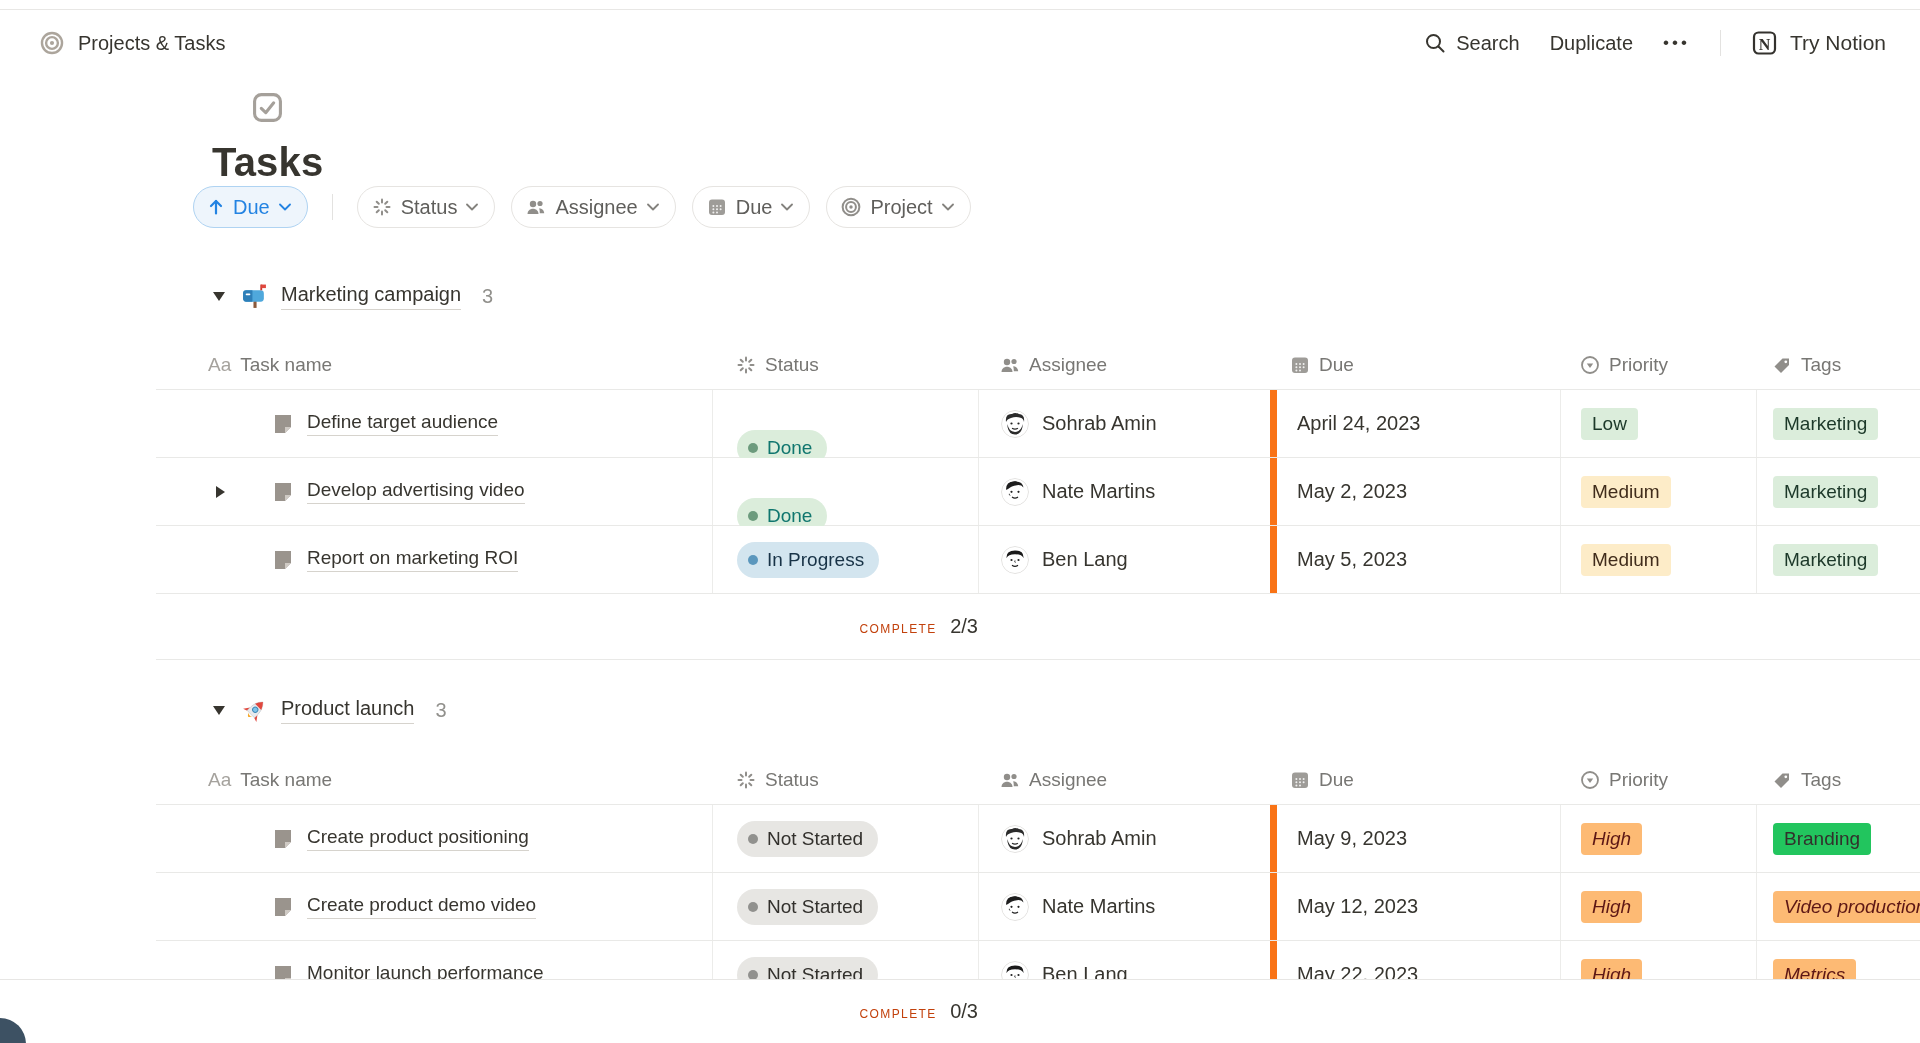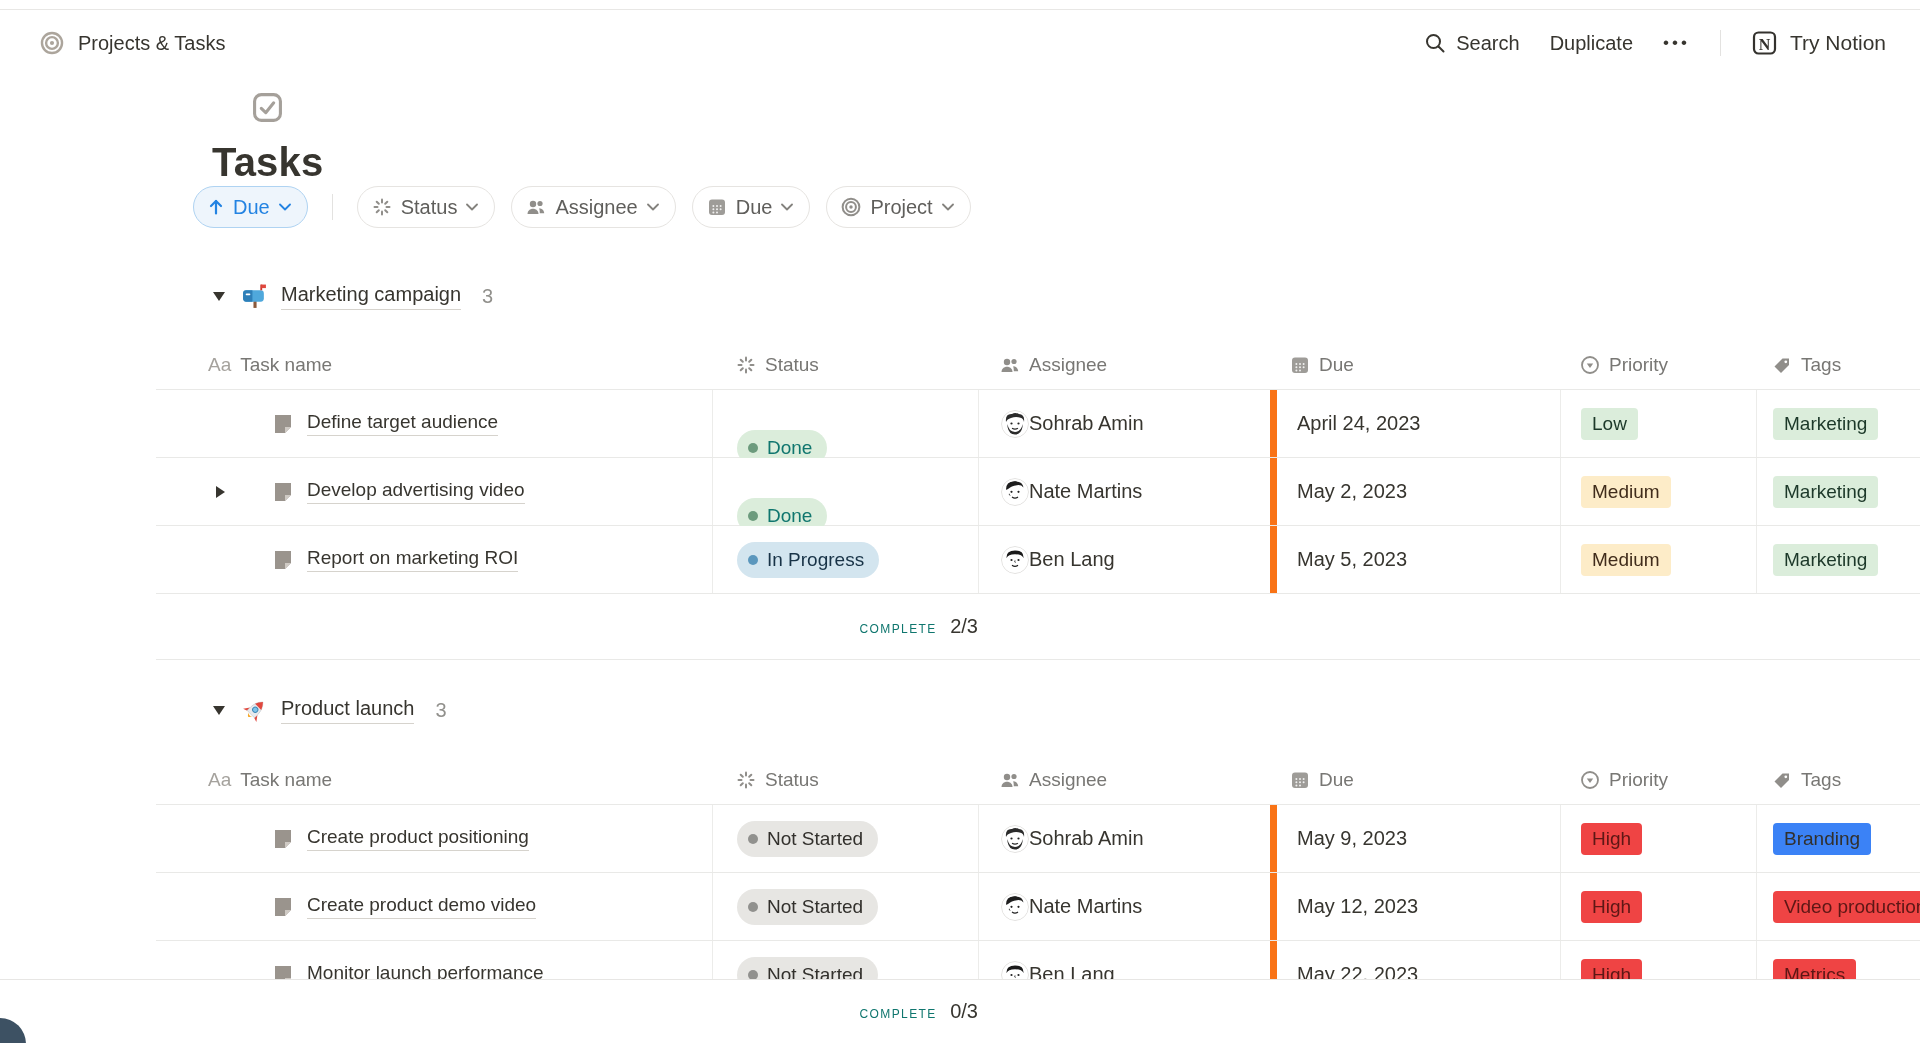--- a/index.html
+++ b/index.html
@@ -38,21 +38,21 @@
   .group-title { font-size:20px; font-weight:500; color:#37352F;
     border-bottom:1px solid #D6D3CD; padding-bottom:3px; cursor:pointer; }
   .group-count { font-size:20px; color:#91908C; margin-left:8px; }
 
   .thead, .trow, .calcrow { position:absolute; left:156px; right:0; display:flex; align-items:center; }
   .thead { height:50px; border-bottom:1px solid #E9E9E7; }
   .trow  { height:68px; border-bottom:1px solid #E9E9E7; background:#fff; }
   .cell { height:100%; display:flex; align-items:center; }
   .c-task     { width:556px; padding-left:116px; position:relative; }
   .c-status   { width:266px; padding-left:24px; border-left:1px solid #ECECEA; }
-  .c-assignee { width:292px; padding-left:22px; border-left:1px solid #ECECEA; }
+  .c-assignee { width:292px; padding-left:22px; border-left:1px solid #ECECEA; gap:13px; }
   .c-due      { width:290px; padding-left:20px; border-left:7px solid #f97316; }
   .c-priority { width:196px; padding-left:20px; border-left:1px solid #ECECEA; }
   .c-tags     { flex:1; min-width:0; padding-left:16px; border-left:1px solid #ECECEA;
                 overflow:hidden; white-space:nowrap; }
   .thead .cell { border-left:none; }
   .thead .c-task { padding-left:52px; gap:9px; }
   .thead .c-status, .thead .c-assignee, .thead .c-due, .thead .c-priority, .thead .c-tags
     { gap:9px; }
   .hlabel { font-size:19px; color:#787774; }
   .aa-glyph { font-size:19px; color:#A5A29D; }
@@ -72,26 +72,26 @@
   .status-pill[data-color="gray"]  { background:#E7E6E3; color:#32302C; }
   .status-pill[data-color="gray"] .dot { background:#91918E; }
 
   .person { font-size:20px; color:#37352F; }
   .avatar { width:28px; height:28px; border-radius:50%; overflow:hidden; flex:none; }
   .due-text { font-size:20px; color:#37352F; }
 
   .badge { display:inline-block; padding:5px 11px; border-radius:4px; font-size:19px; cursor:pointer; }
   .badge[data-color="green"]  { background:#DBEDDB; color:#1C3829; }
   .badge[data-color="yellow"] { background:#FDECC8; color:#402C1B; }
-  .badge[data-color="red"]    { background:#ef4444; color:#5D1715; }
-  .badge[data-color="gray"]   { background:#3b82f6; color:#32302C; }
+  .badge[data-color="red"]    { background:#fdba74; color:#5D1715;font-style:italic; }
+  .badge[data-color="gray"]   { background:#22c55e; color:#32302C; }
 
   .calcrow { height:65px; }
   .calc-inner { width:832px; text-align:right; padding-right:10px; }
-  .calc-label { font-size:12px; letter-spacing:1.4px; color:#0f766e; }
+  .calc-label { font-size:12px; letter-spacing:1.4px; color:#c2410c; }
   .calc-value { font-size:20px; color:#37352F; margin-left:9px; }
 
   .group-divider { position:absolute; left:156px; right:0; height:1px; background:#E9E9E7; }
 
   .bottom-overlay { position:absolute; left:0; right:0; top:979px; bottom:0;
     background:#fff; border-top:1px solid #E7E6E4; z-index:5; display:flex; align-items:center; }
   .bottom-overlay .calc-inner { width:988px; }
 
   .help-bubble { position:absolute; left:-26px; top:1018px; width:52px; height:52px;
     border-radius:50%; background:#3D5163; z-index:6; cursor:pointer; }

